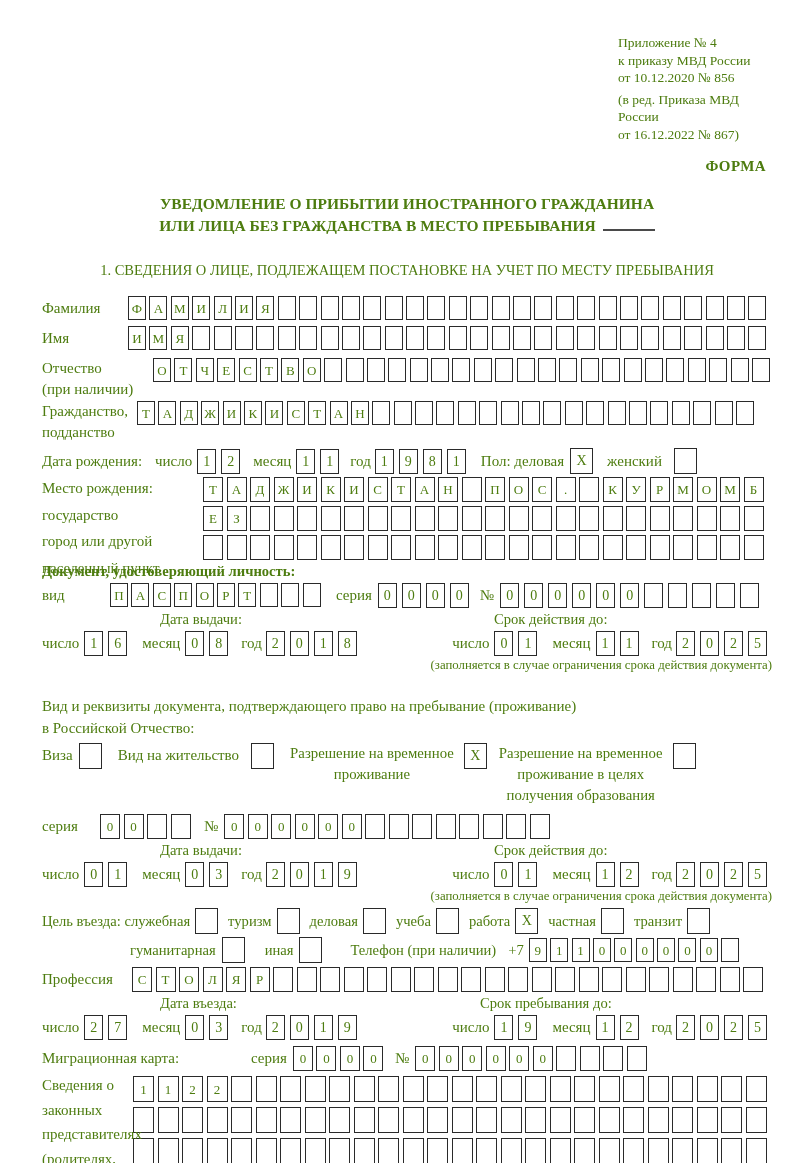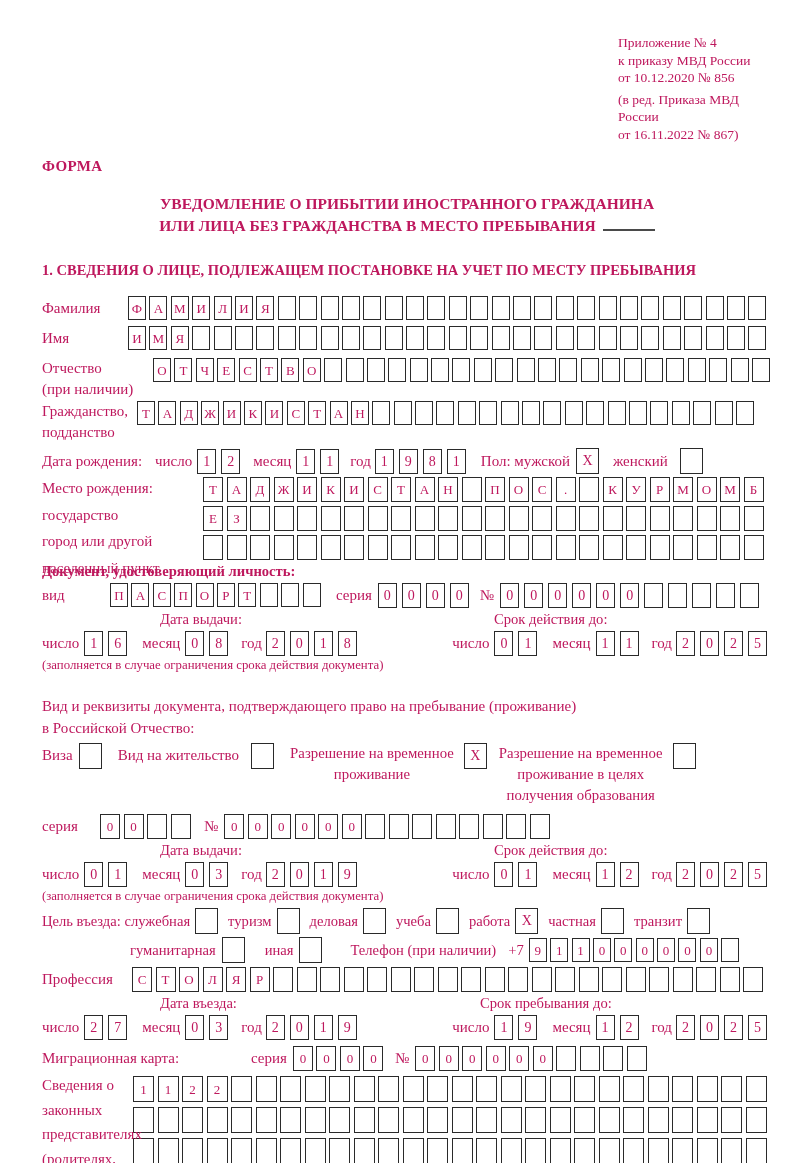--- a/index.html
+++ b/index.html
@@ -1,25 +1,25 @@
 <!DOCTYPE html>
 <html><head>
 <meta charset="utf-8">
 <style>
   html,body{margin:0;padding:0;background:#ffffff;}
   .page{position:relative;width:800px;height:1163px;background:#fff;box-sizing:border-box;
-        padding:34px 28px 0 42px;overflow:hidden;color:#be185d;
+        padding:34px 28px 0 42px;overflow:hidden;color:#4d7c0f;
         font-family:"Liberation Serif","DejaVu Serif",serif;}
   
   .hdr{margin-left:576px;font-size:13.5px;line-height:17.5px;}
   .hdr .amend{margin-top:4px;}
-  .form-label{padding-right:6px;font-weight:700;font-size:15px;margin-top:15px;letter-spacing:.4px;}
+  .form-label{text-align:right;padding-right:6px;font-weight:700;font-size:15px;margin-top:15px;letter-spacing:.4px;}
   .title{text-align:center;font-weight:700;font-size:15.5px;line-height:22px;margin-top:18px;}
   .title-blank{display:inline-block;width:52px;height:13px;border-bottom:2px solid #4a4a4a;margin-left:7px;}
-  .sec1{font-weight:700;font-size:14.5px;margin-top:25px;}
+  .sec1{text-align:center;font-weight:400;font-size:14.5px;margin-top:25px;}
   
   .row{display:flex;align-items:flex-start;}
   .mid{align-items:center;}
   .lbl{font-size:15px;line-height:26px;flex:none;white-space:nowrap;}
   .lbl2{font-size:14.6px;line-height:26px;flex:none;white-space:nowrap;}
   .two{line-height:21px;}
   .cells{display:flex;flex:none;}
   .cell{box-sizing:border-box;flex:none;width:18px;height:24px;border:1.5px solid #2a2a2a;margin-right:3.4px;
         display:flex;align-items:center;justify-content:center;font-size:13px;padding-top:1px;}
   .wide .cell{width:20px;height:25px;margin-right:3.5px;}
@@ -27,38 +27,38 @@
   .date .cell{width:19px;height:25px;margin-right:5px;font-size:14px;}
   .cb{box-sizing:border-box;flex:none;width:23px;height:26px;border:1.5px solid #2a2a2a;
       display:flex;align-items:center;justify-content:center;font-size:14px;}
   .w86{width:86px}.w111{width:111px}.w95{width:95px}.w113{width:113px}.w68{width:68px}.w90{width:90px}.ml5{margin-left:5px}.ml6{margin-left:6px}.ml8{margin-left:8px}.ml10{margin-left:10px}
   .ml12{margin-left:12px}.ml14{margin-left:14px}.ml16{margin-left:16px}.ml20{margin-left:20px}.mla{margin-left:auto}
   .mr4{margin-right:4px}.mr5{margin-right:5px}.mr6{margin-right:6px}
   .bp{position:relative;margin-top:3px;height:84px;}
   .bp-lbl{position:absolute;left:0;top:-2px;width:161px;font-size:15px;line-height:26.5px;font-family:Liberation Serif, serif;}
   .doc-h{text-align:left;font-weight:700;font-size:14.6px;margin-top:1px;line-height:18px;}
   .dhdr{display:flex;font-size:14.6px;margin-top:3px;line-height:17px;}
-  .note{font-size:12.8px;margin-top:2px;line-height:15px;}
+  .note{text-align:right;font-size:12.8px;margin-top:2px;line-height:15px;}
   .intro{font-size:15px;line-height:22px;margin-top:22px;}
   .opt{font-size:14.8px;line-height:21px;text-align:center;flex:none;}
   .rep-block{position:relative;margin-top:5px;height:92px;}
   .rep-lbl{position:absolute;left:0;top:-3px;width:91px;font-size:15px;line-height:24.5px;}
   .bottom-note{text-align:right;padding-right:20px;font-size:13.2px;margin-top:4px;}
 </style>
 </head>
 <body>
 
 <div class="page">
 
   <div class="hdr">
     <div>Приложение № 4</div>
     <div>к приказу МВД России</div>
     <div>от 10.12.2020 № 856</div>
     <div class="amend">(в ред. Приказа МВД России</div>
-    <div>от 16.11.2022 № 867)</div>
+    <div>от 16.12.2022 № 867)</div>
   </div>
 
   <div class="form-label">ФОРМА</div>
 
   <div class="title">
     <div>УВЕДОМЛЕНИЕ О ПРИБЫТИИ ИНОСТРАННОГО ГРАЖДАНИНА</div>
     <div><span>ИЛИ ЛИЦА БЕЗ ГРАЖДАНСТВА В МЕСТО ПРЕБЫВАНИЯ</span><span class="title-blank"></span></div>
   </div>
 
   <div class="sec1">1. СВЕДЕНИЯ О ЛИЦЕ, ПОДЛЕЖАЩЕМ ПОСТАНОВКЕ НА УЧЕТ ПО МЕСТУ ПРЕБЫВАНИЯ</div>
@@ -217,21 +217,21 @@
         <span class="cell">1</span>
         <span class="cell">1</span>
       </span>
     <span class="lbl ml6 mr4">год</span>
     <span class="cells date">
         <span class="cell">1</span>
         <span class="cell">9</span>
         <span class="cell">8</span>
         <span class="cell">1</span>
       </span>
-    <span class="lbl ml10">Пол: мужской</span>
+    <span class="lbl ml10">Пол: деловая</span>
     <span class="cb ml6">X</span>
     <span class="lbl ml14">женский</span>
     <span class="cb ml12"></span>
   </div>
 
   <div class="bp">
     <div class="bp-lbl">
       <div>Место рождения:</div>
       <div>государство</div>
       <div>город или другой</div>

